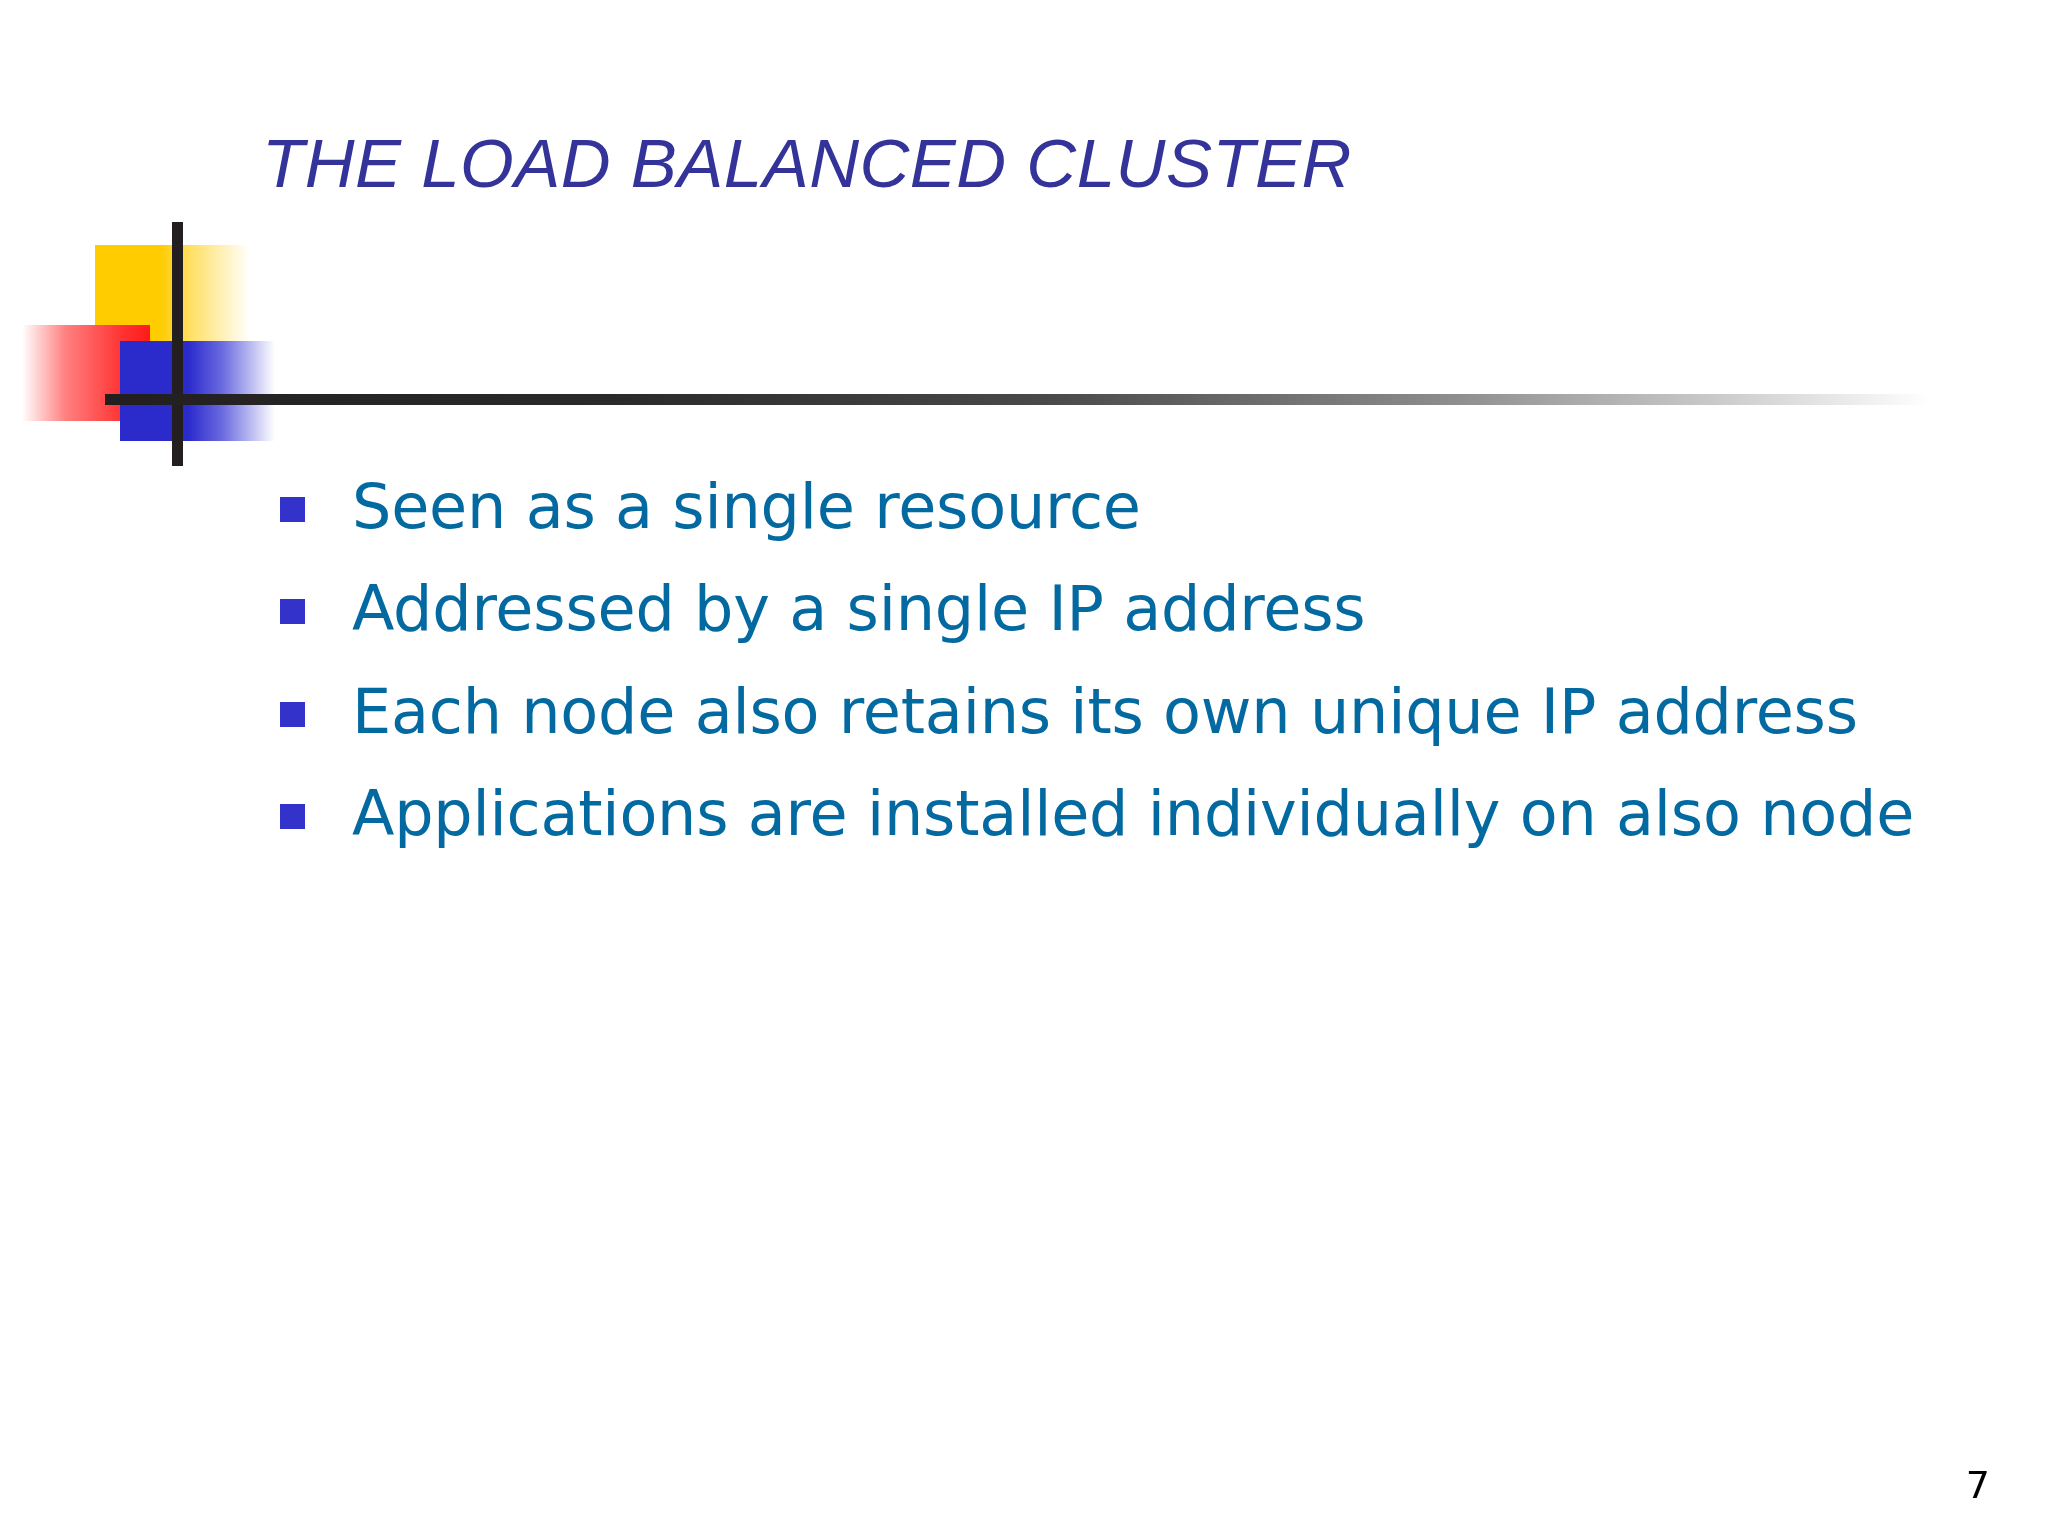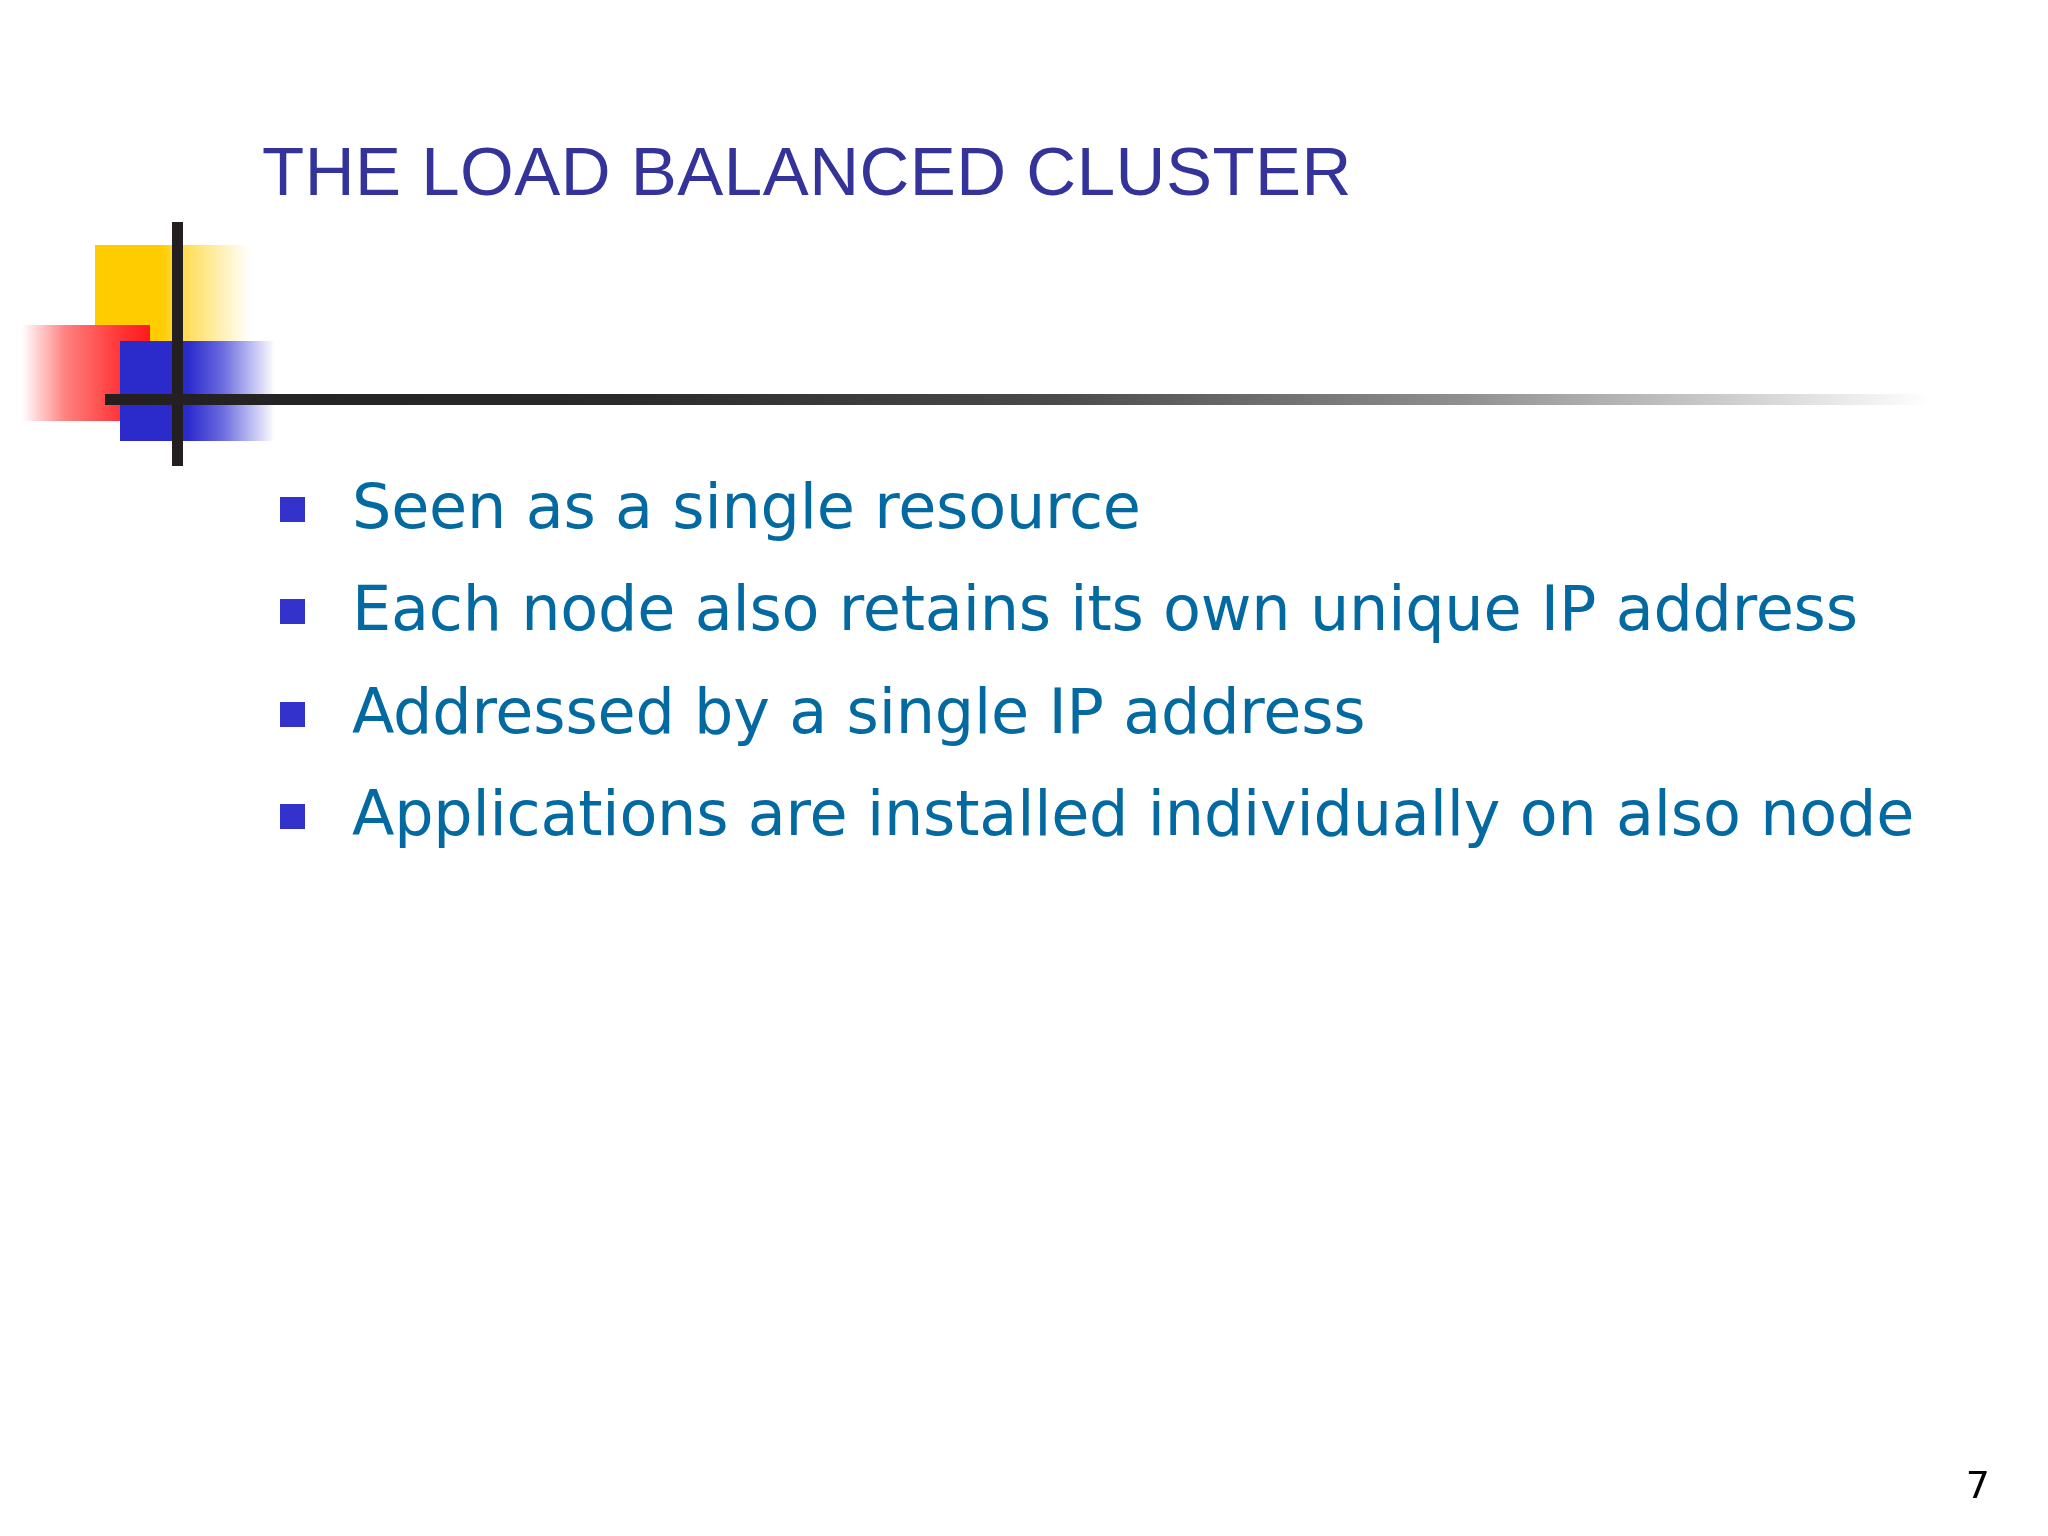--- a/index.html
+++ b/index.html
@@ -66,29 +66,30 @@
     top: 394px;
     width: 1825px;
     height: 11px;
     background: linear-gradient(to right, #231F20 0%, #2A2A2A 28%, #4A4A4A 52%, #8E8E8E 74%, #C9C9C9 88%, rgba(255,255,255,0) 100%);
   }
 
   
   .title {
     position: absolute;
     left: 262px;
-    top: 136px;
+    top: 128px;
     width: 1560px;
     color: #333399;
     font-family: "Liberation Sans", sans-serif;
     font-size: 69px;
     font-weight: 400;
     letter-spacing: 0.5px;
     line-height: 1.05;
     white-space: nowrap;
+    font-style: italic;
   }
 
   
   .body {
     position: absolute;
     left: 280px;
     top: 470px;
     width: 1700px;
   }
   .bullet-row {
@@ -143,26 +144,26 @@
   <div class="body">
 
     <div class="bullet-row">
       <span class="bullet-marker"></span>
       <span class="bullet-text">Seen as a single resource</span>
     </div>
 
 
     <div class="bullet-row">
       <span class="bullet-marker"></span>
-      <span class="bullet-text">Each node also retains its own unique IP address</span>
+      <span class="bullet-text">Addressed by a single IP address</span>
     </div>
 
     <div class="bullet-row">
       <span class="bullet-marker"></span>
-      <span class="bullet-text">Addressed by a single IP address</span>
+      <span class="bullet-text">Each node also retains its own unique IP address</span>
     </div>
 
     <div class="bullet-row">
       <span class="bullet-marker"></span>
       <span class="bullet-text">Applications are installed individually on also node</span>
     </div>
 
   </div>
 
   <div class="page-number">7</div>

